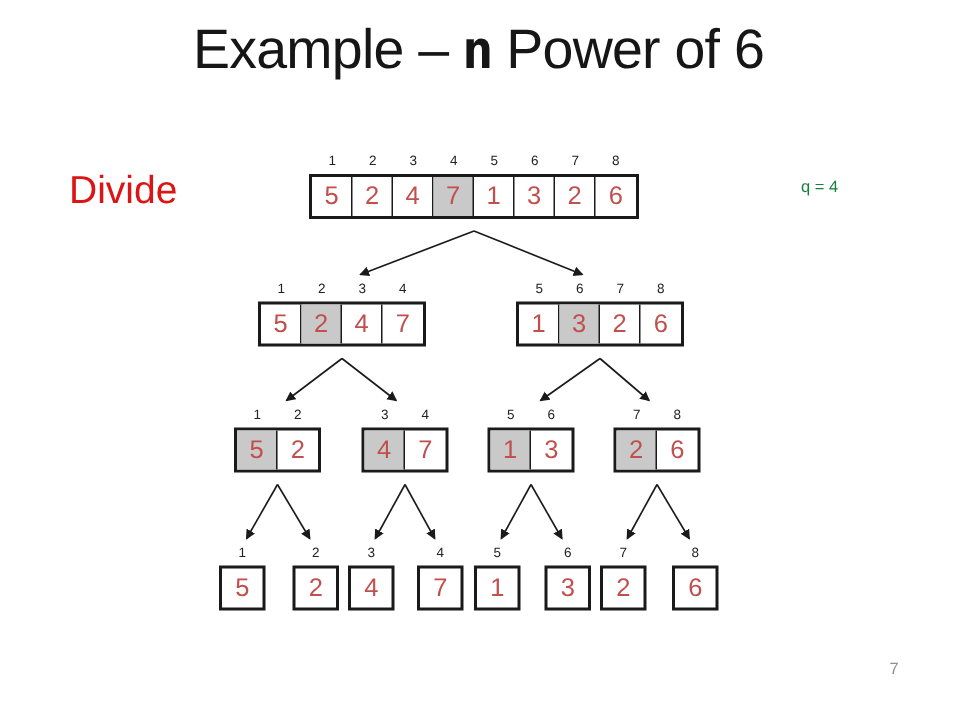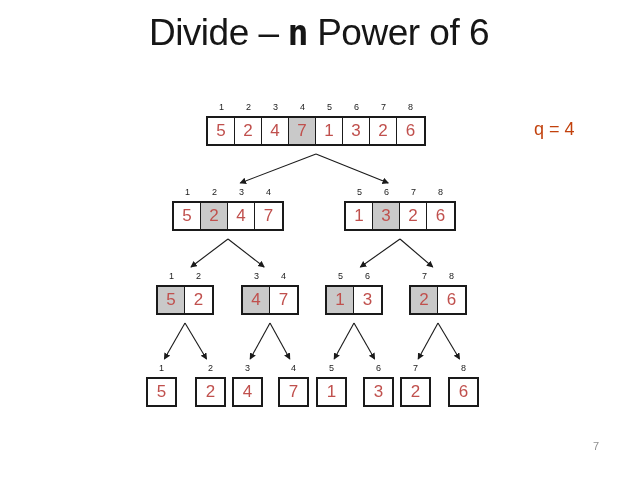--- a/index.html
+++ b/index.html
@@ -23,21 +23,21 @@
   .title-n {
     font-family: "DejaVu Sans Mono", monospace;
     font-weight: 700; font-size: 35px; margin: 0 9px;
   }
   .divide-label {
     position: absolute; left: 46px; top: 111px;
     font-size: 26px; color: var(--divide-red);
   }
   .q-label {
     position: absolute; left: 534px; top: 119px;
-    font-size: 18px; color: #c2410c;
+    font-size: 11px; color: #15803d;
   }
   .page-number {
     position: absolute; left: 593px; top: 440px;
     font-size: 11px; color: var(--page-gray);
   }
   .tree { position: absolute; left: 0; top: 0; width: 638px; height: 478px; }
   .arrows-svg { position: absolute; left: 0; top: 0; pointer-events: none; }
   .array-box {
     position: absolute; display: flex;
     border: 2px solid var(--line); background: #ffffff;
@@ -54,23 +54,24 @@
     position: absolute; font-size: 9px; color: #222222;
     text-align: center; line-height: 11px;
   }
 </style>
 </head>
 <body>
 
 <div class="slide" style="--value-red: #c0504d; --divide-red: #dc1414; --shade: #c9c9c9; --line: #1a1a1a; --page-gray: #8f8f8f;">
 
   <div class="title">
-    <span>Divide –</span><span class="title-n">n</span><span>Power of 6</span>
+    <span>Example –</span><span class="title-n">n</span><span>Power of 6</span>
   </div>
 
+  <div class="divide-label">Divide</div>
   <div class="q-label">q = 4</div>
   <div class="page-number">7</div>
 
   <div class="tree" id="tree">
     <svg class="arrows-svg" id="arrows" width="638" height="478">
       <defs>
         <marker id="arrowhead" markerWidth="7" markerHeight="7" refX="5.2" refY="3" orient="auto">
           <path d="M0,0 L6,3 L0,6 Z" fill="#1a1a1a"></path>
         </marker>
       </defs>

